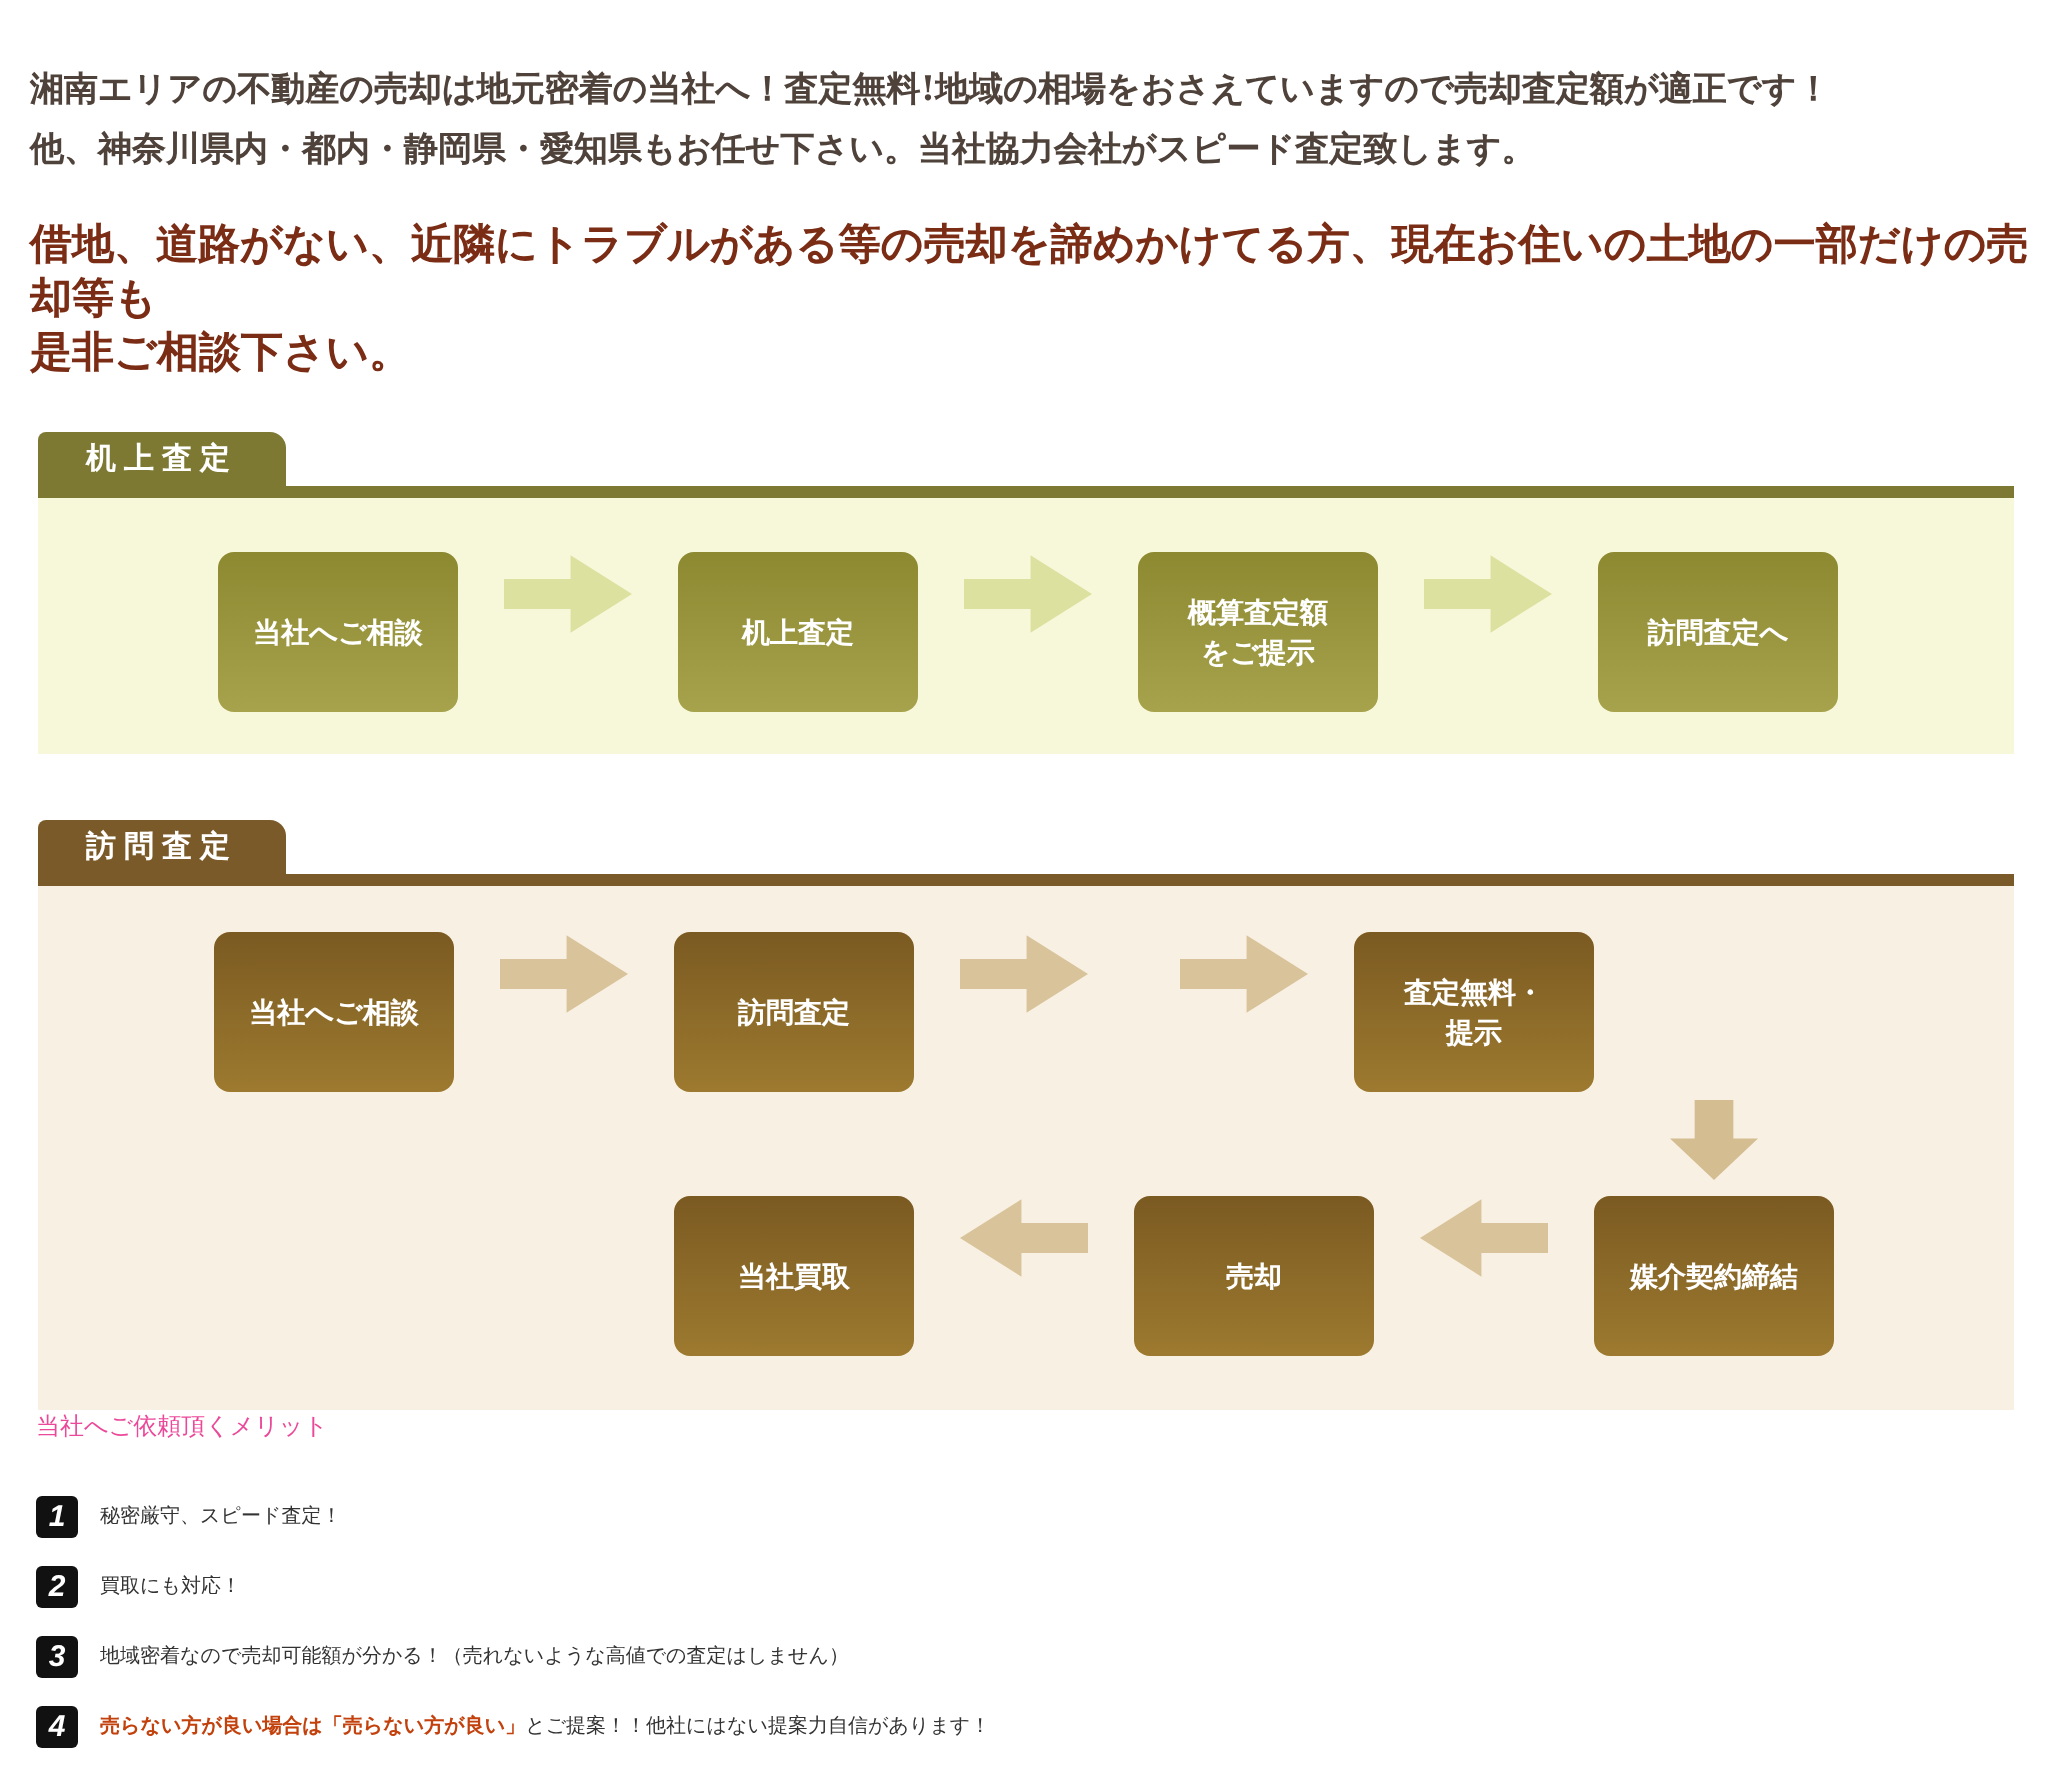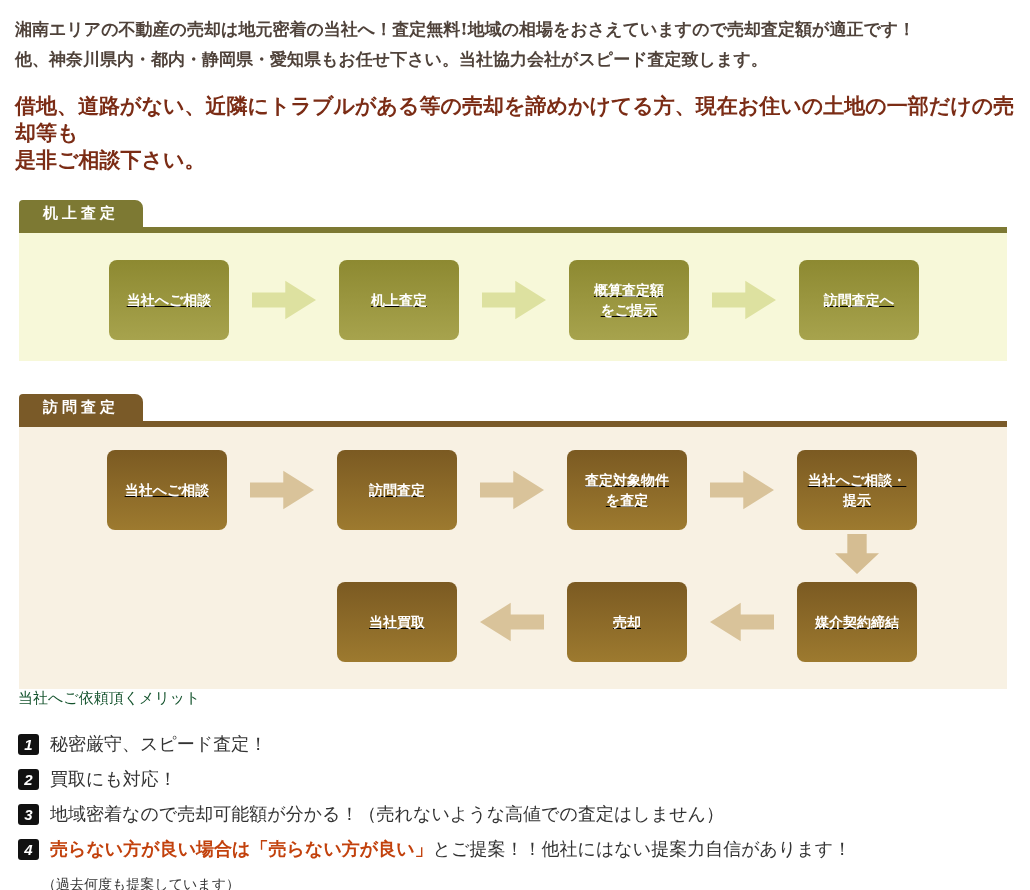--- a/index.html
+++ b/index.html
@@ -7,21 +7,21 @@
     width:1030px;height:890px;overflow:hidden;
     font-family:"Liberation Sans","DejaVu Sans",sans-serif;
     -webkit-font-smoothing:antialiased;
   }
   .page{padding:14px 0 0 15px;width:1000px;}
 
   
   .intro{
     font-family:"DejaVu Serif","Liberation Serif",serif;
     font-weight:bold;font-size:17px;line-height:30px;color:#4f423a;
-    margin:0 0 18px 0;
+    margin:16px 0 18px 0;
   }
   .alert-para{
     font-family:"DejaVu Serif","Liberation Serif",serif;
     font-weight:bold;font-size:21px;line-height:27px;color:#7b2c15;
     margin:0 0 27px 0;
   }
 
   
   .flow-section{width:988px;margin-left:4px;}
   .flow-section.desk{margin-bottom:33px;}
@@ -33,21 +33,21 @@
     border-radius:4px 8px 0 0;
   }
   .bar{height:6px;width:100%;}
   .desk .tab,.desk .bar{background:#7d7933;}
   .visit .tab,.visit .bar{background:#7a5a28;}
   .panel{width:100%;}
   .desk .panel{background:#f7f8d9;height:128px;}
   .visit .panel{background:#f8f1e3;height:262px;}
 
   
-  .flow-row{display:flex;align-items:center;text-decoration:underline;}
+  .flow-row{display:flex;align-items:flex-start;}
   .desk .flow-row{padding:27px 0 0 90px;}
   .visit .row1{padding:23px 0 0 88px;}
   .visit .row2{padding:0 0 0 318px;}
   .fbox{
     width:120px;height:80px;border-radius:8px;flex:0 0 120px;
     display:flex;align-items:center;justify-content:center;text-align:center;
     color:#ffffff;font-weight:bold;font-size:14px;line-height:20px;
     white-space:pre-line;
   }
   .desk .fbox{background:linear-gradient(to bottom,#8d8931,#a7a34d);}
@@ -60,29 +60,29 @@
   .arrow-left{clip-path:polygon(100% 32%,48% 32%,48% 4%,0 50%,48% 96%,48% 68%,100% 68%);}
   .down-row{height:48px;}
   .arrow-down{
     width:44px;height:40px;margin:4px 0 0 816px;background:#d5bd92;
     clip-path:polygon(28% 0,72% 0,72% 48%,100% 48%,50% 100%,0 48%,28% 48%);
   }
 
   
   .merits-heading{
     font-family:"DejaVu Serif","Liberation Serif",serif;
-    font-size:15px;color:#14532d;margin:0 0 26px 3px;
+    font-size:12px;color:#ec4899;margin:0 0 26px 3px;
   }
   .merit-item{display:flex;align-items:flex-start;margin:0 0 14px 3px;}
   .badge{
     flex:0 0 21px;width:21px;height:21px;border-radius:3px;background:#111111;
     color:#ffffff;font-weight:bold;font-style:italic;font-size:15px;
     line-height:21px;text-align:center;
   }
-  .merit-text{margin-left:11px;font-size:18px;color:#333333;line-height:21px;}
+  .merit-text{margin-left:11px;font-size:10px;color:#333333;line-height:21px;}
   .merit-red{color:#c2410c;font-weight:bold;}
   .merit-line2{margin:2px 0 0 27px;font-size:14px;color:#333333;line-height:21px;}
 </style>
 </head>
 <body>
 
 <div class="page">
 
   <p class="intro">
     <span>湘南エリアの不動産の売却は地元密着の当社へ！査定無料!地域の相場をおさえていますので売却査定額が適正です！</span><br>
@@ -123,26 +123,24 @@
     <div class="panel">
       <div class="flow-row row1">
         <div class="fbox">当社へご相談</div>
         <div class="acell">
             <div class="arrow-right"></div>
           </div>
         <div class="fbox">訪問査定</div>
         <div class="acell">
             <div class="arrow-right"></div>
           </div>
-        <div class="fbox">査定対象物件
-を査定</div>
         <div class="acell">
             <div class="arrow-right"></div>
           </div>
-        <div class="fbox">当社へご相談・
+        <div class="fbox">査定無料・
 提示</div>
       </div>
       <div class="down-row">
         <div class="arrow-down"></div>
       </div>
       <div class="flow-row row2">
         <div class="fbox">当社買取</div>
         <div class="acell">
             <div class="arrow-left"></div>
           </div>

